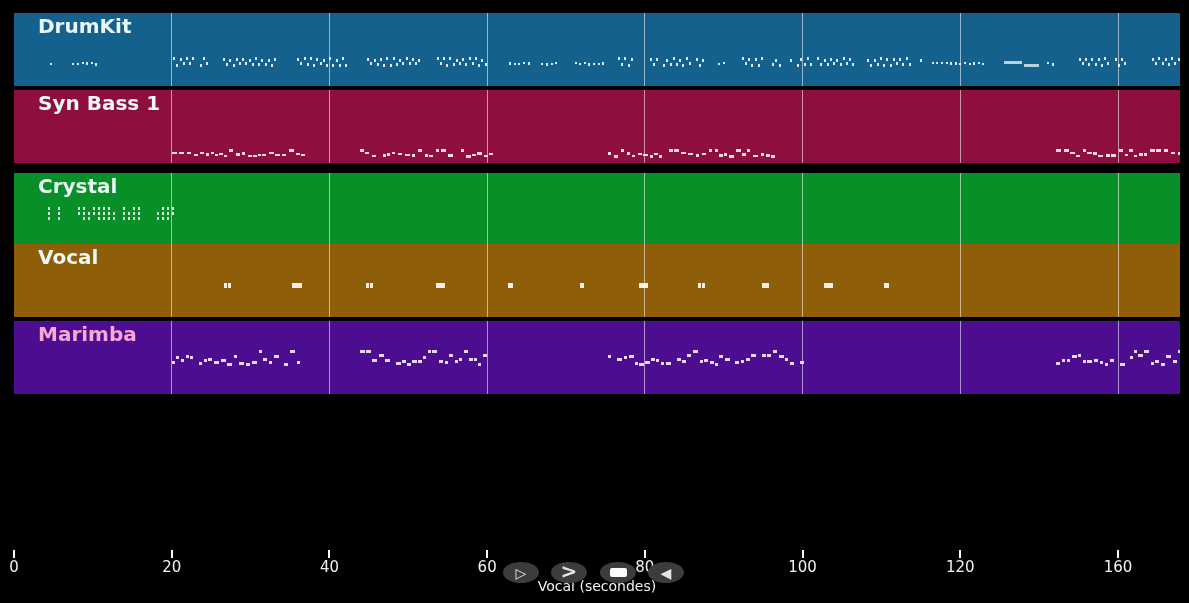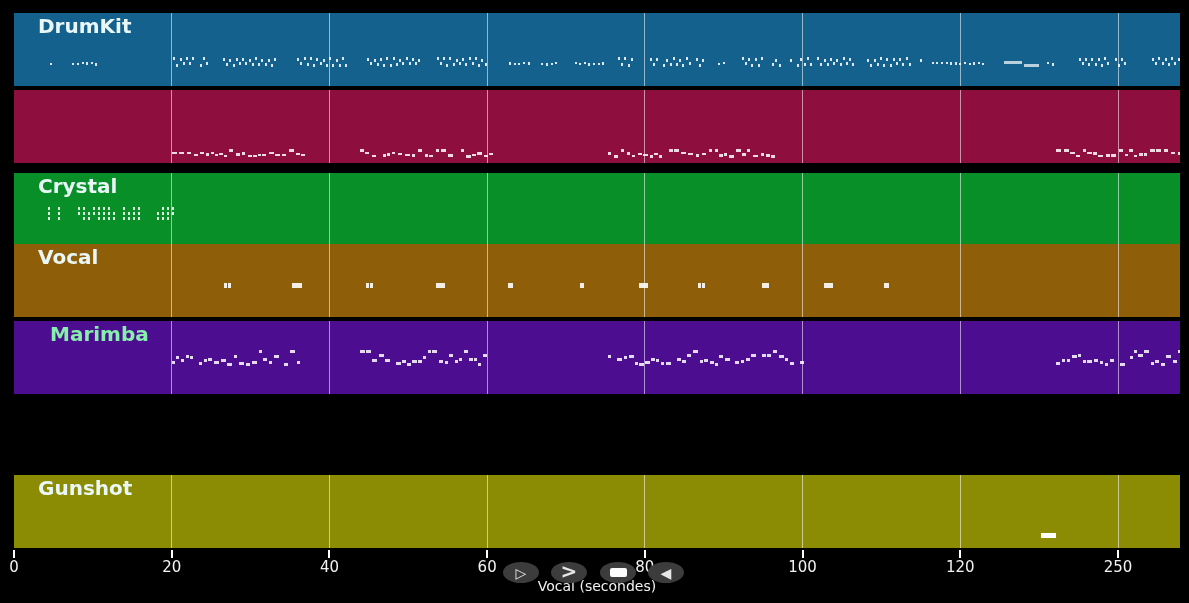--- a/index.html
+++ b/index.html
@@ -238,20 +238,21 @@
         <i class="nm" style="left: 1144.31px; top: 44px; width: 2px; height: 3px; background: rgb(255, 255, 255); opacity: 0.85;"></i>
         <i class="nm" style="left: 1147.51px; top: 49px; width: 2px; height: 3px; background: rgb(255, 255, 255); opacity: 0.85;"></i>
         <i class="nm" style="left: 1150.71px; top: 45px; width: 2px; height: 3px; background: rgb(255, 255, 255); opacity: 0.85;"></i>
         <i class="nm" style="left: 1153.91px; top: 50px; width: 2px; height: 3px; background: rgb(255, 255, 255); opacity: 0.85;"></i>
         <i class="nm" style="left: 1157.11px; top: 44px; width: 2px; height: 3px; background: rgb(255, 255, 255); opacity: 0.85;"></i>
         <i class="nm" style="left: 1160.31px; top: 49px; width: 2px; height: 3px; background: rgb(255, 255, 255); opacity: 0.85;"></i>
         <i class="nm" style="left: 1163.51px; top: 45px; width: 2px; height: 3px; background: rgb(255, 255, 255); opacity: 0.85;"></i>
       </div>
   </div>
   <div class="track" style="top: 90px; background: rgb(142, 14, 61);">
+    <span class="track-label" style="color: rgb(233, 247, 247);">Syn Bass 1</span>
     <div class="notes">
         <div class="grid" style="left: 157.214px; background: rgba(255, 255, 255, 0.55);"></div>
         <div class="grid" style="left: 314.929px; background: rgba(255, 255, 255, 0.55);"></div>
         <div class="grid" style="left: 472.643px; background: rgba(255, 255, 255, 0.55);"></div>
         <div class="grid" style="left: 630.357px; background: rgba(255, 255, 255, 0.55);"></div>
         <div class="grid" style="left: 788.071px; background: rgba(255, 255, 255, 0.55);"></div>
         <div class="grid" style="left: 945.786px; background: rgba(255, 255, 255, 0.55);"></div>
         <div class="grid" style="left: 1103.5px; background: rgba(255, 255, 255, 0.55);"></div>
         <i class="nm" style="left: 157.714px; top: 62px; width: 5px; height: 2px; background: rgb(255, 255, 255); opacity: 0.85;"></i>
         <i class="nm" style="left: 164.714px; top: 62px; width: 5px; height: 2px; background: rgb(255, 255, 255); opacity: 0.85;"></i>
@@ -427,21 +428,21 @@
         <i class="nm" style="left: 566.194px; top: 39px; width: 4px; height: 5px; background: rgb(255, 255, 255); opacity: 0.9;"></i>
         <i class="nm" style="left: 624.549px; top: 39px; width: 9px; height: 5px; background: rgb(255, 255, 255); opacity: 0.9;"></i>
         <i class="nm" style="left: 684.48px; top: 39px; width: 3px; height: 5px; background: rgb(255, 255, 255); opacity: 0.9;"></i>
         <i class="nm" style="left: 688.48px; top: 39px; width: 3px; height: 5px; background: rgb(255, 255, 255); opacity: 0.9;"></i>
         <i class="nm" style="left: 748.354px; top: 39px; width: 7px; height: 5px; background: rgb(255, 255, 255); opacity: 0.9;"></i>
         <i class="nm" style="left: 809.863px; top: 39px; width: 9px; height: 5px; background: rgb(255, 255, 255); opacity: 0.9;"></i>
         <i class="nm" style="left: 869.794px; top: 39px; width: 5px; height: 5px; background: rgb(255, 255, 255); opacity: 0.9;"></i>
       </div>
   </div>
   <div class="track" style="top: 321px; background: rgb(77, 13, 144);">
-    <span class="track-label" style="color: #86efac; margin-left: 12px;">Marimba</span>
+    <span class="track-label" style="color: #f9a8d4;">Marimba</span>
     <div class="notes">
         <div class="grid" style="left: 157.214px; background: rgba(255, 255, 255, 0.55);"></div>
         <div class="grid" style="left: 314.929px; background: rgba(255, 255, 255, 0.55);"></div>
         <div class="grid" style="left: 472.643px; background: rgba(255, 255, 255, 0.55);"></div>
         <div class="grid" style="left: 630.357px; background: rgba(255, 255, 255, 0.55);"></div>
         <div class="grid" style="left: 788.071px; background: rgba(255, 255, 255, 0.55);"></div>
         <div class="grid" style="left: 945.786px; background: rgba(255, 255, 255, 0.55);"></div>
         <div class="grid" style="left: 1103.5px; background: rgba(255, 255, 255, 0.55);"></div>
         <i class="nm" style="left: 157.714px; top: 40px; width: 3px; height: 3px; background: rgb(255, 255, 255); opacity: 0.85;"></i>
         <i class="nm" style="left: 161.714px; top: 35px; width: 3px; height: 3px; background: rgb(255, 255, 255); opacity: 0.85;"></i>
@@ -537,51 +538,38 @@
         <i class="nm" style="left: 1123.7px; top: 33px; width: 5px; height: 3px; background: rgb(255, 255, 255); opacity: 0.85;"></i>
         <i class="nm" style="left: 1129.7px; top: 29px; width: 5px; height: 3px; background: rgb(255, 255, 255); opacity: 0.85;"></i>
         <i class="nm" style="left: 1136.7px; top: 41px; width: 3px; height: 3px; background: rgb(255, 255, 255); opacity: 0.85;"></i>
         <i class="nm" style="left: 1140.7px; top: 39px; width: 4px; height: 3px; background: rgb(255, 255, 255); opacity: 0.85;"></i>
         <i class="nm" style="left: 1146.7px; top: 42px; width: 4px; height: 3px; background: rgb(255, 255, 255); opacity: 0.85;"></i>
         <i class="nm" style="left: 1151.7px; top: 34px; width: 5px; height: 3px; background: rgb(255, 255, 255); opacity: 0.85;"></i>
         <i class="nm" style="left: 1158.7px; top: 39px; width: 4px; height: 3px; background: rgb(255, 255, 255); opacity: 0.85;"></i>
         <i class="nm" style="left: 1163.7px; top: 29px; width: 4px; height: 3px; background: rgb(255, 255, 255); opacity: 0.85;"></i>
       </div>
   </div>
-  <div class="track" style="top: 475px; background: rgb(140, 140, 4);">
-    <span class="track-label" style="color: rgb(233, 247, 247);">Gunshot</span>
-    <div class="notes">
-        <div class="grid" style="left: 157.214px; background: rgba(255, 255, 255, 0.55);"></div>
-        <div class="grid" style="left: 314.929px; background: rgba(255, 255, 255, 0.55);"></div>
-        <div class="grid" style="left: 472.643px; background: rgba(255, 255, 255, 0.55);"></div>
-        <div class="grid" style="left: 630.357px; background: rgba(255, 255, 255, 0.55);"></div>
-        <div class="grid" style="left: 788.071px; background: rgba(255, 255, 255, 0.55);"></div>
-        <div class="grid" style="left: 945.786px; background: rgba(255, 255, 255, 0.55);"></div>
-        <div class="grid" style="left: 1103.5px; background: rgba(255, 255, 255, 0.55);"></div>
-        <i class="nm" style="left: 1026.72px; top: 58px; width: 15.7714px; height: 5px; background: rgb(255, 255, 255); opacity: 1;"></i>
-      </div>
-  </div>
 
   <div class="axis">
       <div class="axis-tick" style="left: 13px;"></div>
       <span class="axis-label" style="left: -6px; color: rgb(242, 242, 242);">0</span>
       <div class="axis-tick" style="left: 170.714px;"></div>
       <span class="axis-label" style="left: 151.714px; color: rgb(242, 242, 242);">20</span>
       <div class="axis-tick" style="left: 328.429px;"></div>
       <span class="axis-label" style="left: 309.429px; color: rgb(242, 242, 242);">40</span>
       <div class="axis-tick" style="left: 486.143px;"></div>
       <span class="axis-label" style="left: 467.143px; color: rgb(242, 242, 242);">60</span>
       <div class="axis-tick" style="left: 643.857px;"></div>
       <span class="axis-label" style="left: 624.857px; color: rgb(242, 242, 242);">80</span>
       <div class="axis-tick" style="left: 801.571px;"></div>
       <span class="axis-label" style="left: 782.571px; color: rgb(242, 242, 242);">100</span>
       <div class="axis-tick" style="left: 959.286px;"></div>
       <span class="axis-label" style="left: 940.286px; color: rgb(242, 242, 242);">120</span>
       <div class="axis-tick" style="left: 1117px;"></div>
-      <span class="axis-label" style="left: 1098px; color: rgb(242, 242, 242);">250</span>
+      <span class="axis-label" style="left: 1098px; color: rgb(242, 242, 242);">160</span>
     </div>
   <div class="axis-title">Vocal (secondes)</div>
 
   <div>
     <div class="tbtn" style="left: 503px; top: 562px; background: rgb(60, 60, 60);">
       <span class="glyph glyph-play">▷</span>
     </div>
     <div class="tbtn" style="left: 551px; top: 562px; background: rgb(60, 60, 60);">
       <span class="glyph glyph-ff">&gt;</span>
     </div>

